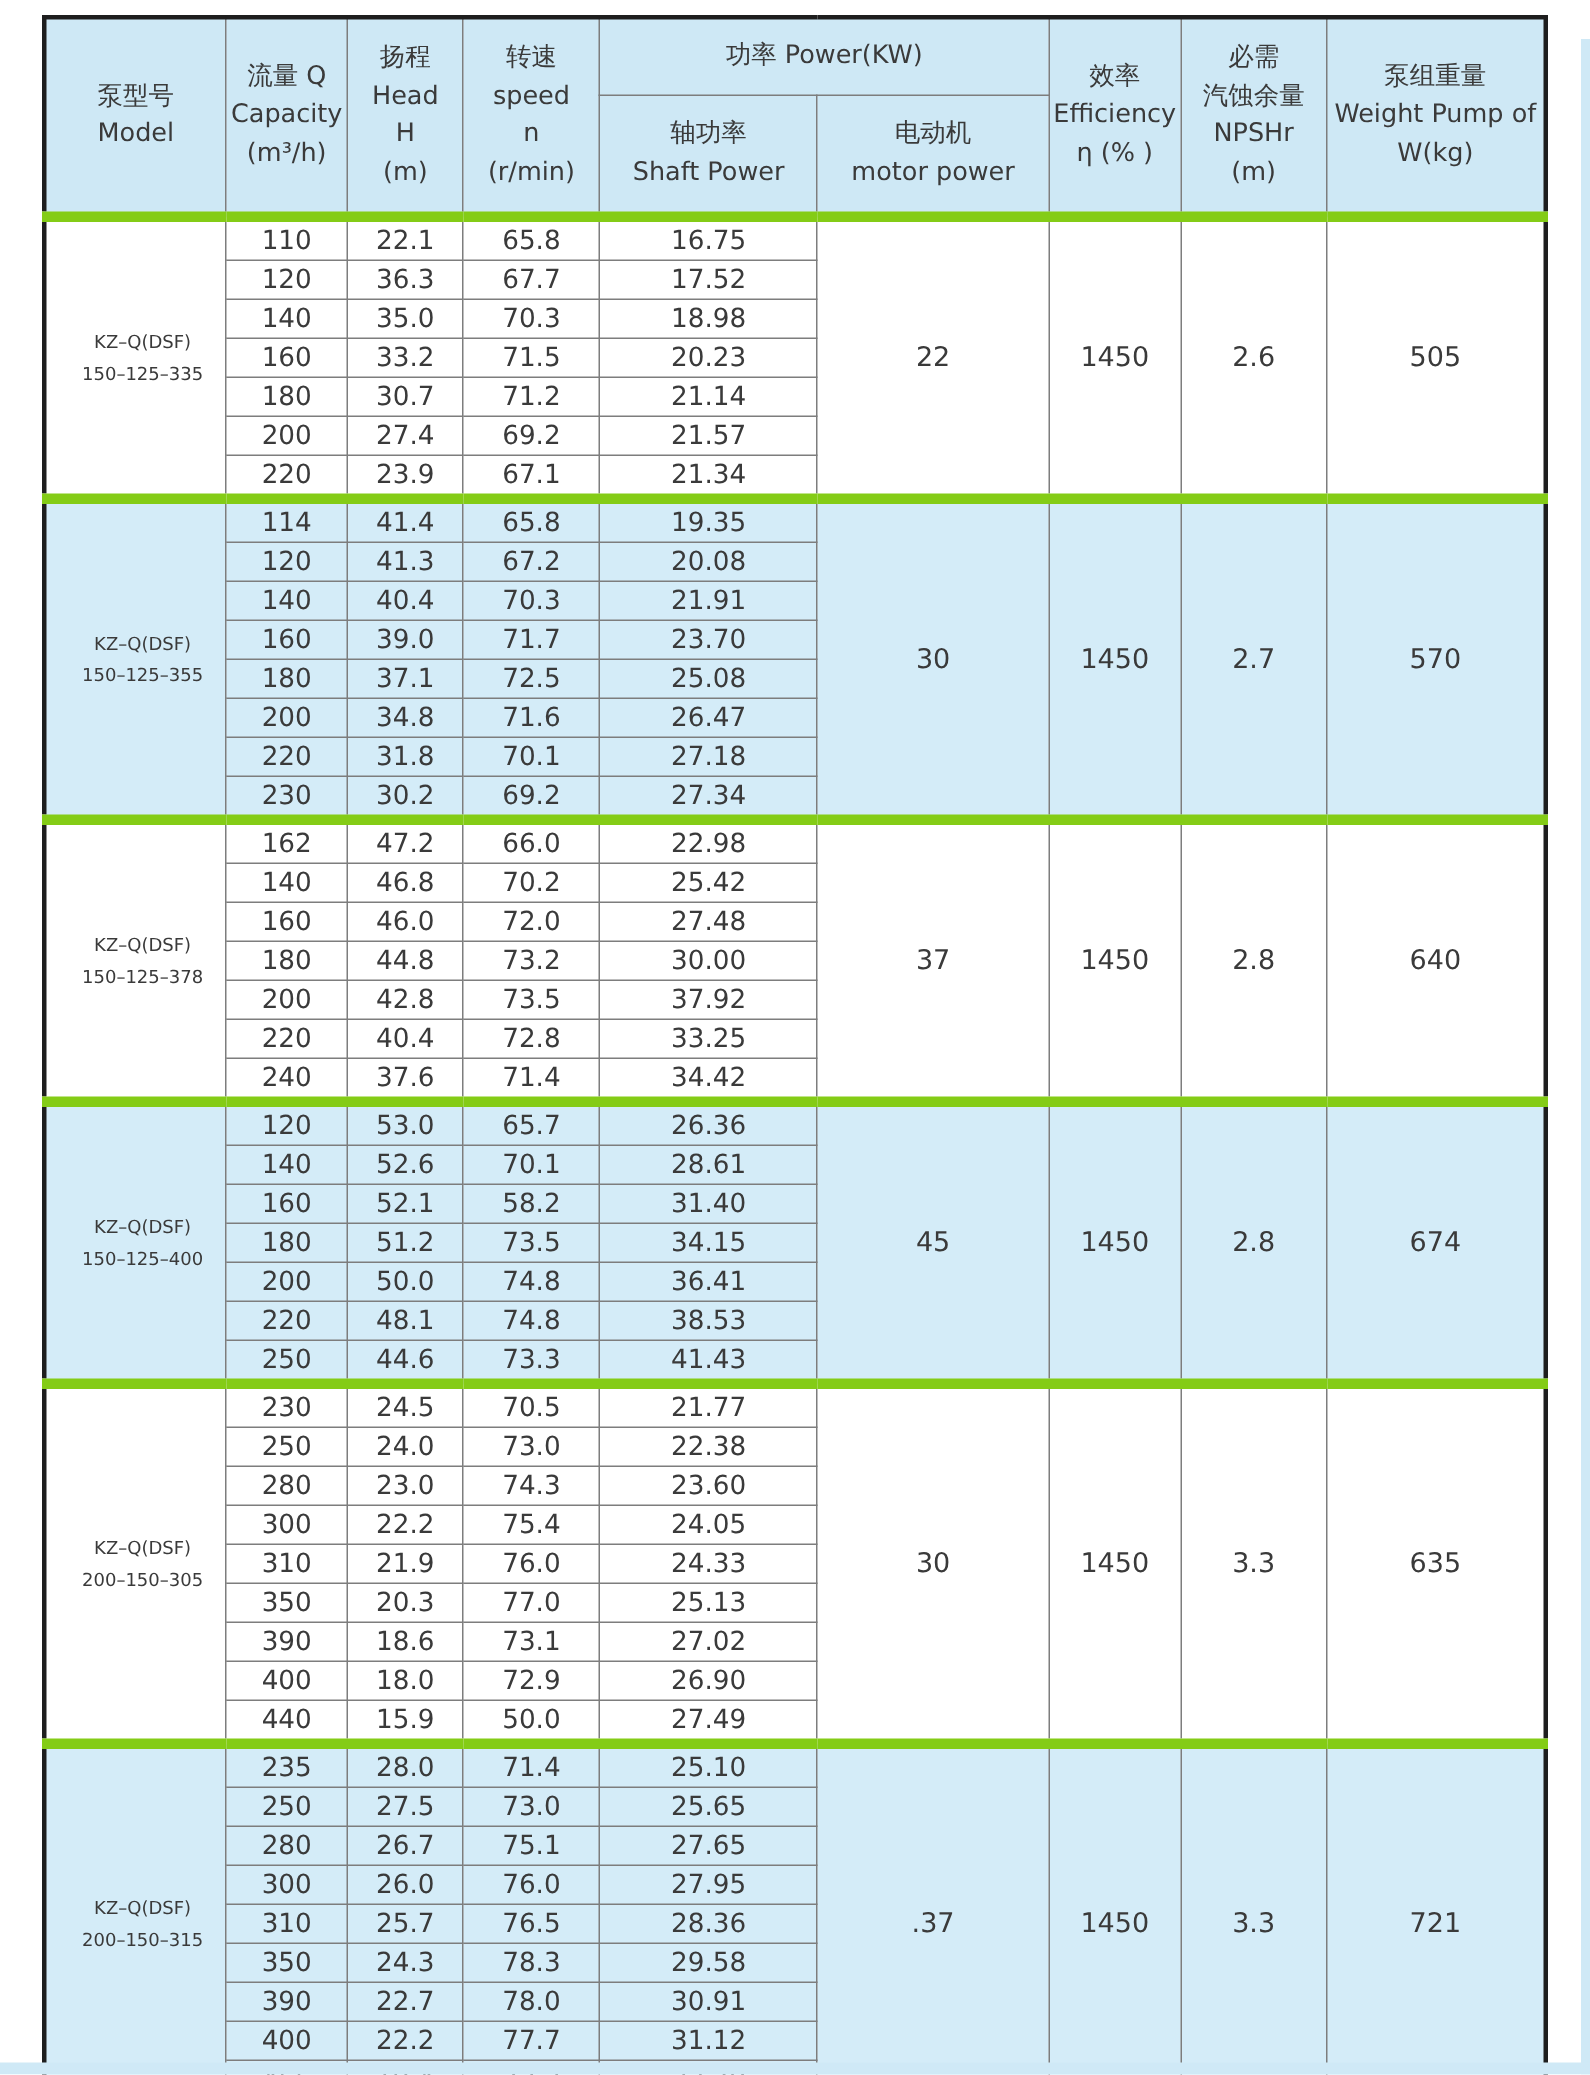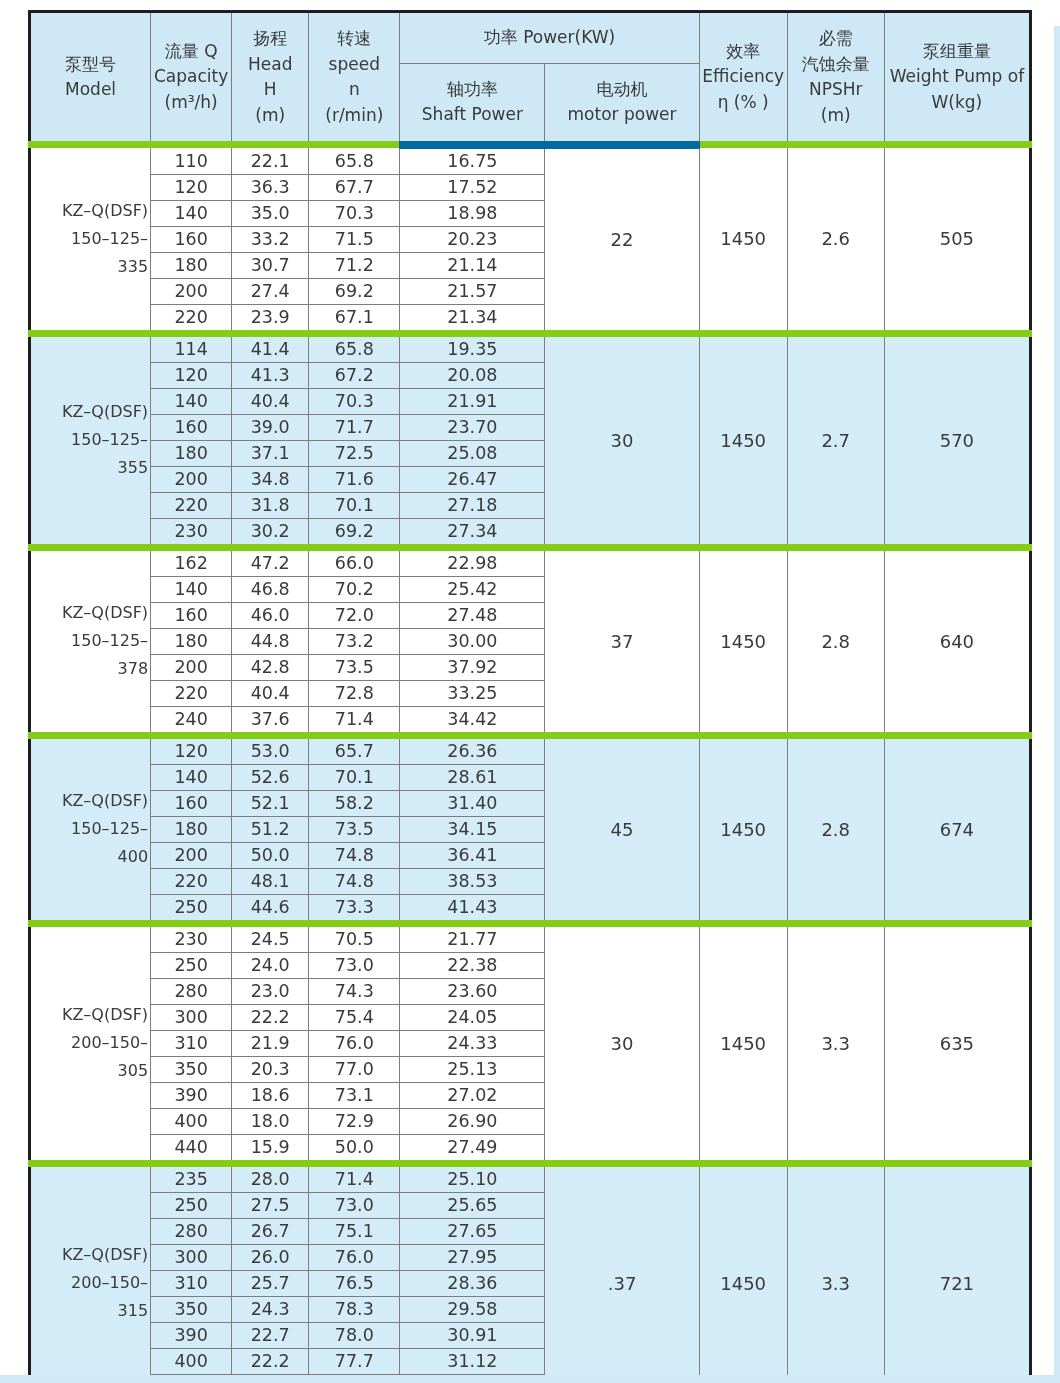--- a/index.html
+++ b/index.html
@@ -24,32 +24,32 @@
   thead th{
     background:#cee8f5;
     font-weight:normal;font-size:17px;line-height:1.5;
     color:#3a3a3a;text-align:center;vertical-align:middle;
     border:1px solid #5f5f5f;
     padding:2px 2px;
   }
   thead tr.h-top{height:52px;}
   thead tr.h-sub{height:81px;}
   thead th .hl{display:block;}
-  thead tr.h-sub th{border-bottom:8px solid #0369a1;}
+  thead tr.h-sub th{border-bottom:2px solid #0369a1;}
   thead th[rowspan]{border-bottom:2px solid #3b3b3b;}
 
   tbody td{
     font-size:17.5px;color:#3a3a3a;text-align:center;vertical-align:middle;
     padding:0 2px;height:25px;background:#ffffff;
     border:1px solid #8a8a8a;
   }
   tbody tr.shaded td{background:#d4ecf8;}
   tbody tr.group-first td{border-top:7px solid #84cc16;}
   tbody td.model-cell{
-    text-align:right;padding-left:11px;font-size:16px;line-height:1.75;
+    text-align:center;padding-left:11px;font-size:12px;line-height:1.75;
   }
   tbody td.merged{font-size:18px;}
 </style>
 </head>
 <body>
 
 <div class="page">
 
   <table class="spec">
     <colgroup>

